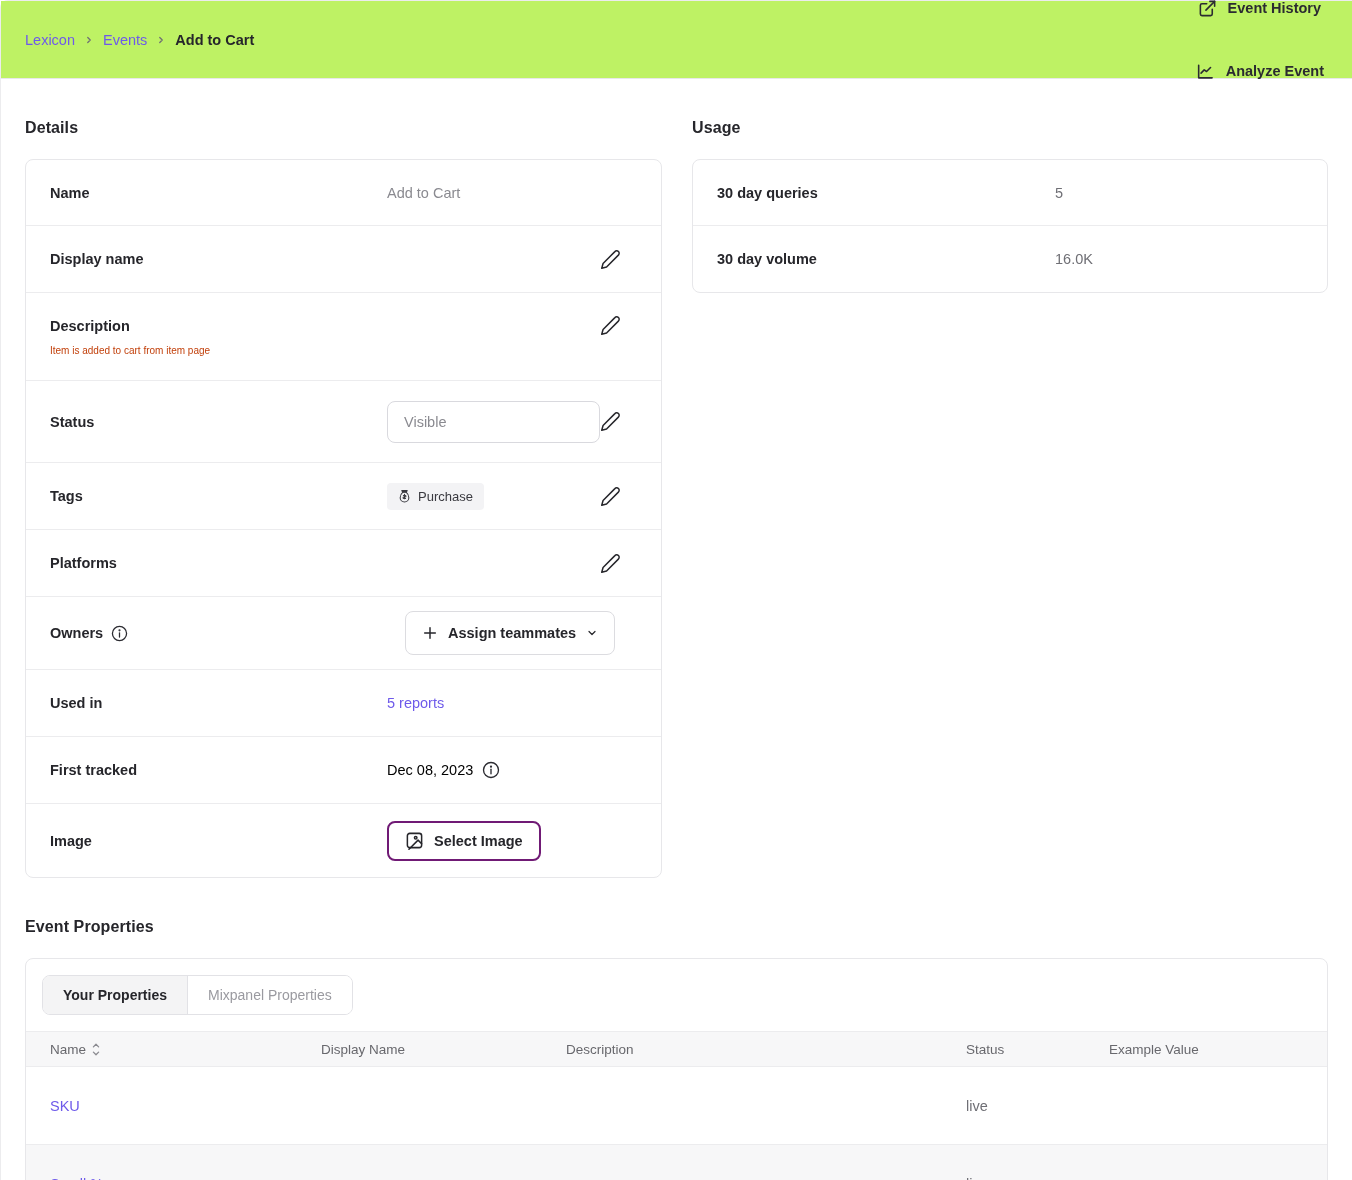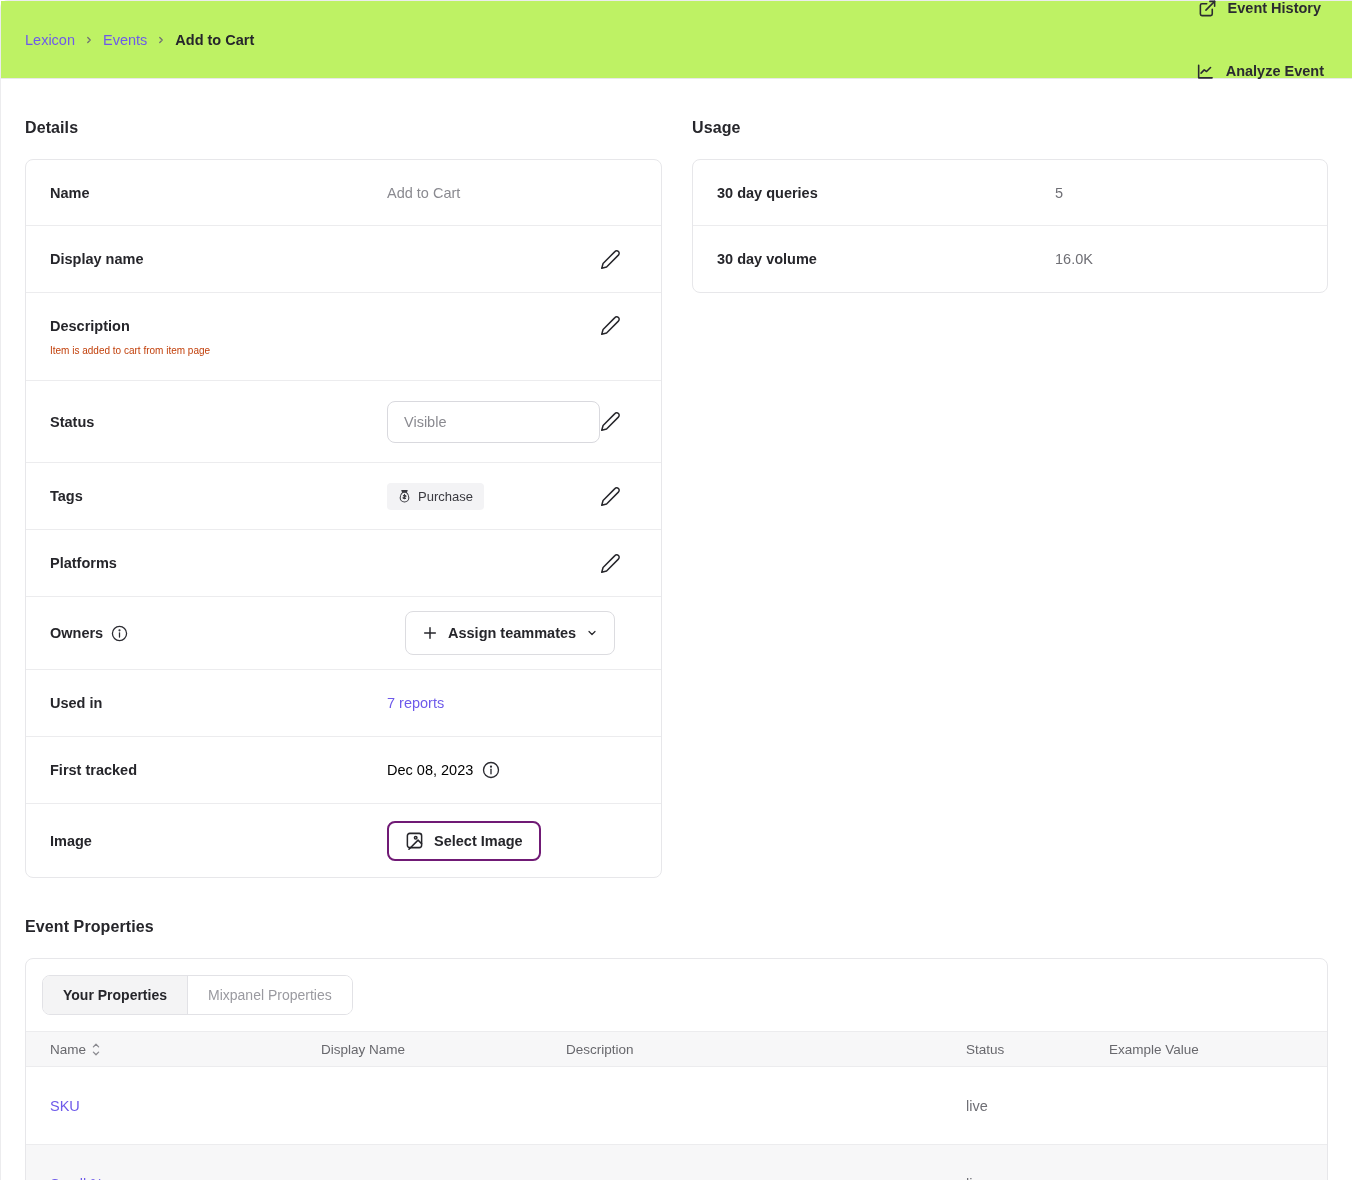--- a/index.html
+++ b/index.html
@@ -210,21 +210,21 @@
               <span>
                 <svg width="12" height="12" viewBox="0 0 24 24" fill="none" stroke="#26262b" stroke-width="2.4" stroke-linecap="round" stroke-linejoin="round">
                     <polyline points="6 9 12 15 18 9"></polyline>
                   </svg>
               </span>
             </button>
           </div>
 
           <div class="drow h67">
             <div class="dlabel">Used in</div>
-            <span class="link">7 reports</span>
+            <span class="link">5 reports</span>
           </div>
 
           <div class="drow h67">
             <div class="dlabel">First tracked</div>
             <div class="tracked">
               <span>Dec 08, 2023</span>
               <span>
                 <svg width="18" height="18" viewBox="0 0 24 24" fill="none" stroke="#2b2b31" stroke-width="1.8" stroke-linecap="round">
                     <circle cx="12" cy="12" r="10"></circle>
                     <line x1="12" y1="11" x2="12" y2="17"></line>

